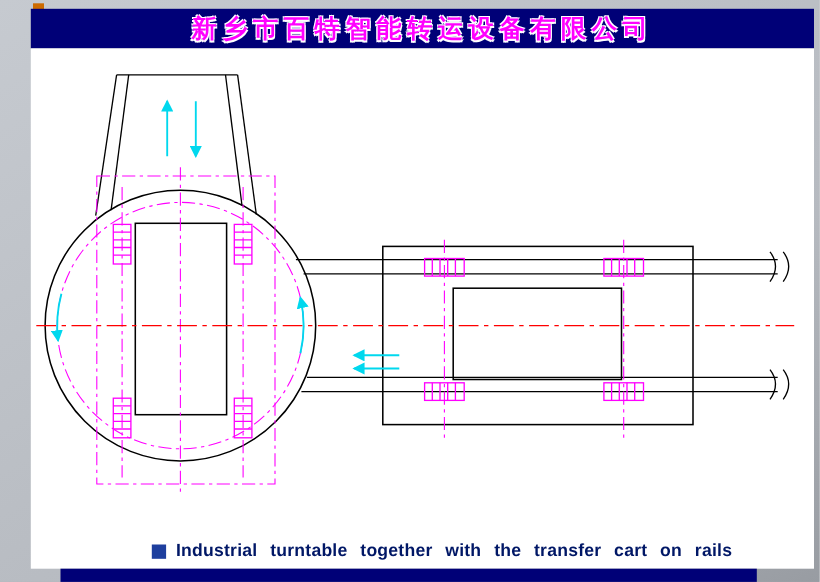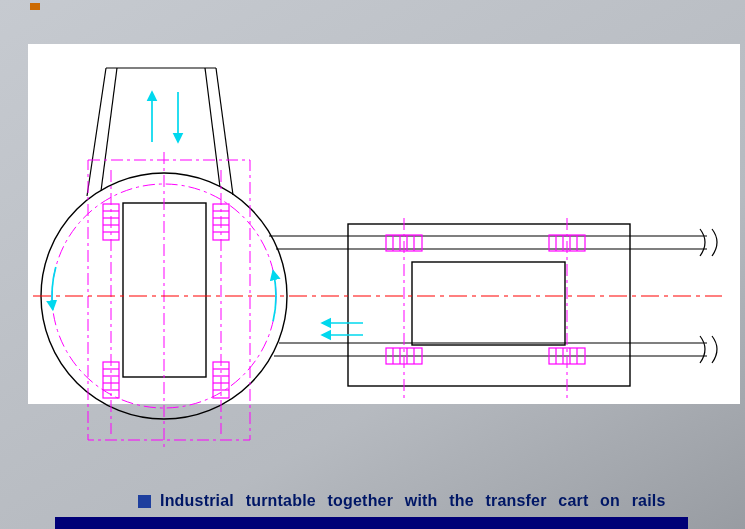--- a/index.html
+++ b/index.html
@@ -11,21 +11,21 @@
 
   .corner-marker { position:absolute; left:30px; top:3px; width:10px; height:7px;
     background:var(--corner_marker,#cc6a00); }
 
   .titlebar { position:absolute; left:28px; top:8px; width:712px; height:36px;
     background:var(--header_bg,#000077); display:flex; align-items:center; justify-content:center; }
   .company { color:var(--header_text,#ff00ff); font-size:23px; font-weight:700; letter-spacing:5px;
     white-space:nowrap;
     text-shadow:-1px -1px 0 #fff, 1px -1px 0 #fff, -1px 1px 0 #fff, 1px 1px 0 #fff; }
 
-  .panel { position:absolute; left:28px; top:44px; width:712px; height:360px;
+  .panel { position:absolute; left:28px; top:44px; width:712px; height:473px;
     background:var(--panel_bg,#ffffff); }
   .drawing { position:absolute; left:0; top:0; }
 
   .caption { position:absolute; left:110px; top:448px; display:flex; align-items:center;
     white-space:nowrap; }
   .bullet { width:13px; height:13px; display:inline-block; margin-right:9px;
     background:var(--bullet,#1e3f9e); }
   .caption-text { font-size:16px; font-weight:700; color:var(--caption_text,#001766);
     word-spacing:7px; letter-spacing:0.2px; }
 
@@ -41,20 +41,23 @@
   .redcl { stroke:var(--red,#ff0000); fill:none; stroke-width:1.2; stroke-dasharray:18 5 4 5; }
   .arrow-head { fill:var(--cyan,#00d8ee); stroke:none; }
 </style>
 </head>
 <body>
 
 <div class="page">
 
   <div class="corner-marker"></div>
 
+  <header class="titlebar">
+    <h1 class="company">新乡市百特智能转运设备有限公司</h1>
+  </header>
 
   <main class="panel">
 
     <svg class="drawing" width="712" height="473" viewBox="28 44 712 473" xmlns="http://www.w3.org/2000/svg">
       <defs>
         <marker id="ah" viewBox="0 0 10 10" refX="8.5" refY="5" markerWidth="6.5" markerHeight="6.5" orient="auto">
           <path d="M0,0 L10,5 L0,10 Z" class="arrow-head"></path>
         </marker>
         <g id="wheelV">
           <rect x="-8" y="-18" width="16" height="36"></rect>

